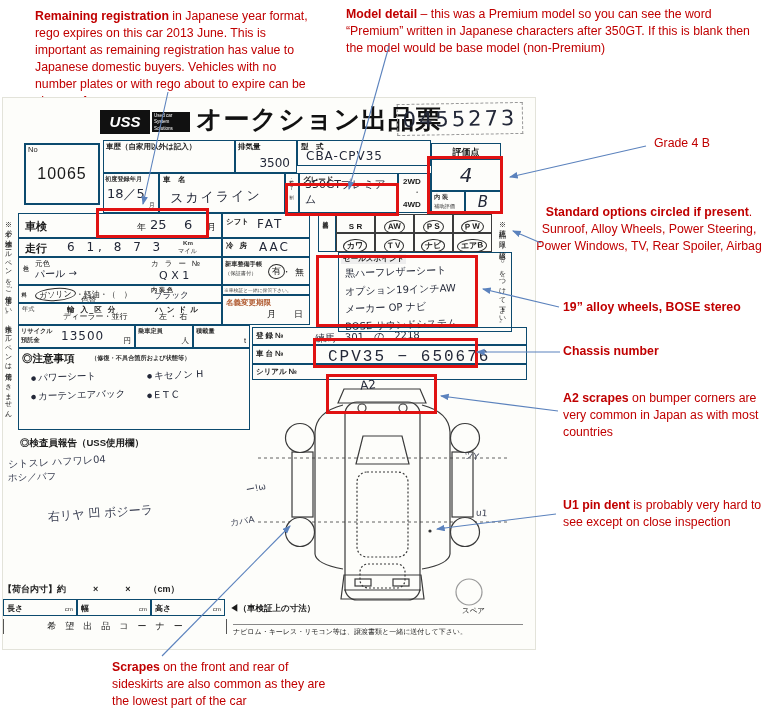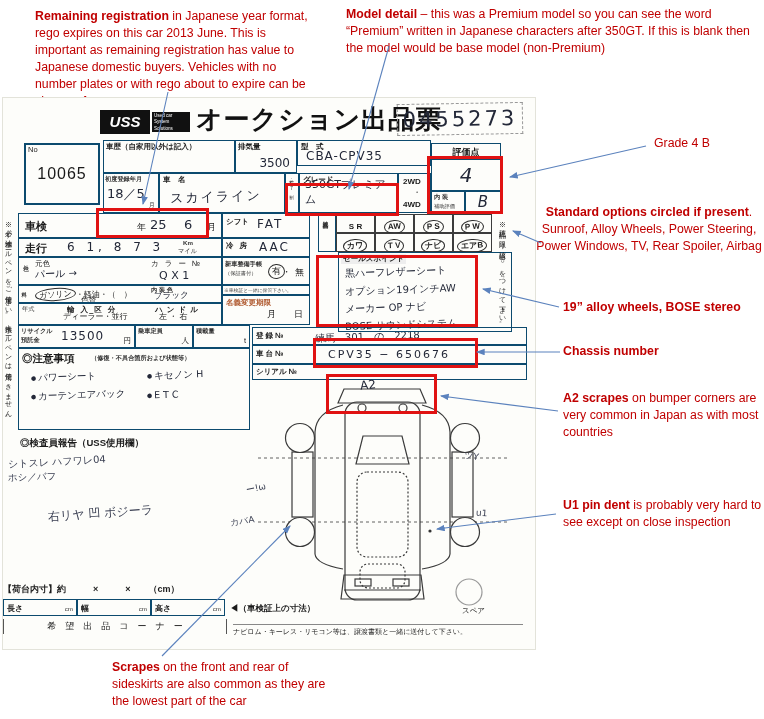--- a/index.html
+++ b/index.html
@@ -204,21 +204,21 @@
     <span class="lbl" style="position:absolute;left:3px;top:3px;font-weight:bold;color:#b05a30;">名義変更期限</span>
     <span style="position:absolute;right:6px;bottom:3px;font-size:9px;">月　　日</span>
   </div>
 
   <div class="cell" style="left:252px;top:327px;width:275px;height:18px;">
     <span class="lbl" style="position:absolute;left:3px;top:4px;font-weight:bold;">登 録 №</span>
     <span class="hw tilt" style="position:absolute;left:62px;top:2px;font-size:10px;">練馬　301　の　2218</span>
   </div>
   <div class="cell" style="left:252px;top:345px;width:275px;height:19px;">
     <span class="lbl" style="position:absolute;left:3px;top:4px;font-weight:bold;">車 台 №</span>
-    <span class="hw" style="position:absolute;left:75px;top:2px;font-size:11px;letter-spacing:2px;">CPV35 − 650676</span>
+    <span class="hw" style="position:absolute;left:75px;top:2px;font-size:16px;letter-spacing:2px;font-family:Liberation Mono, monospace;">CPV35 − 650676</span>
   </div>
   <div class="cell" style="left:252px;top:364px;width:275px;height:16px;">
     <span class="lbl" style="position:absolute;left:3px;top:3px;font-weight:bold;">シリアル №</span>
   </div>
 
   <div class="cell" style="left:318px;top:214px;width:18px;height:38px;">
     <span class="vtext" style="position:absolute;left:4px;top:2px;font-size:5.5px;font-weight:bold;">純正品</span>
   </div>
   <div class="optcell" style="left:336px;top:214px;width:39px;height:19px;"><span class="opt">S R</span></div>
   <div class="optcell" style="left:375px;top:214px;width:39px;height:19px;"><span class="oc">AW</span></div>

